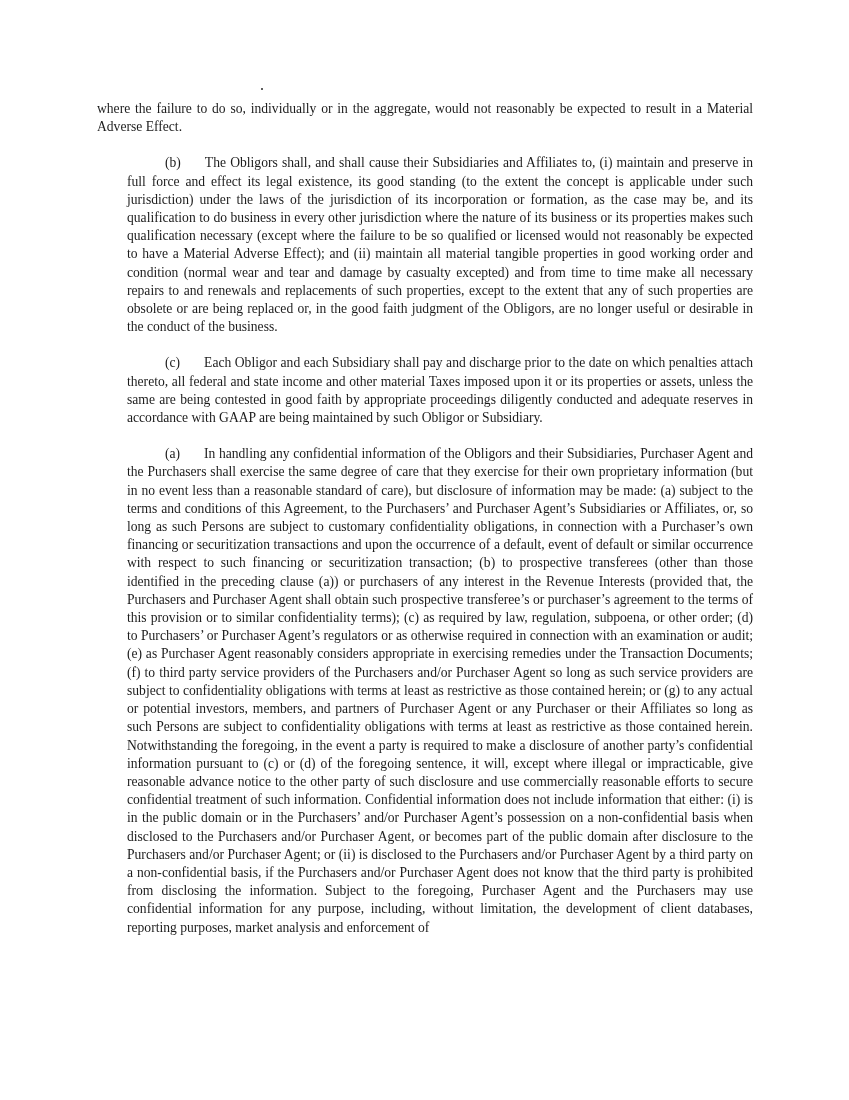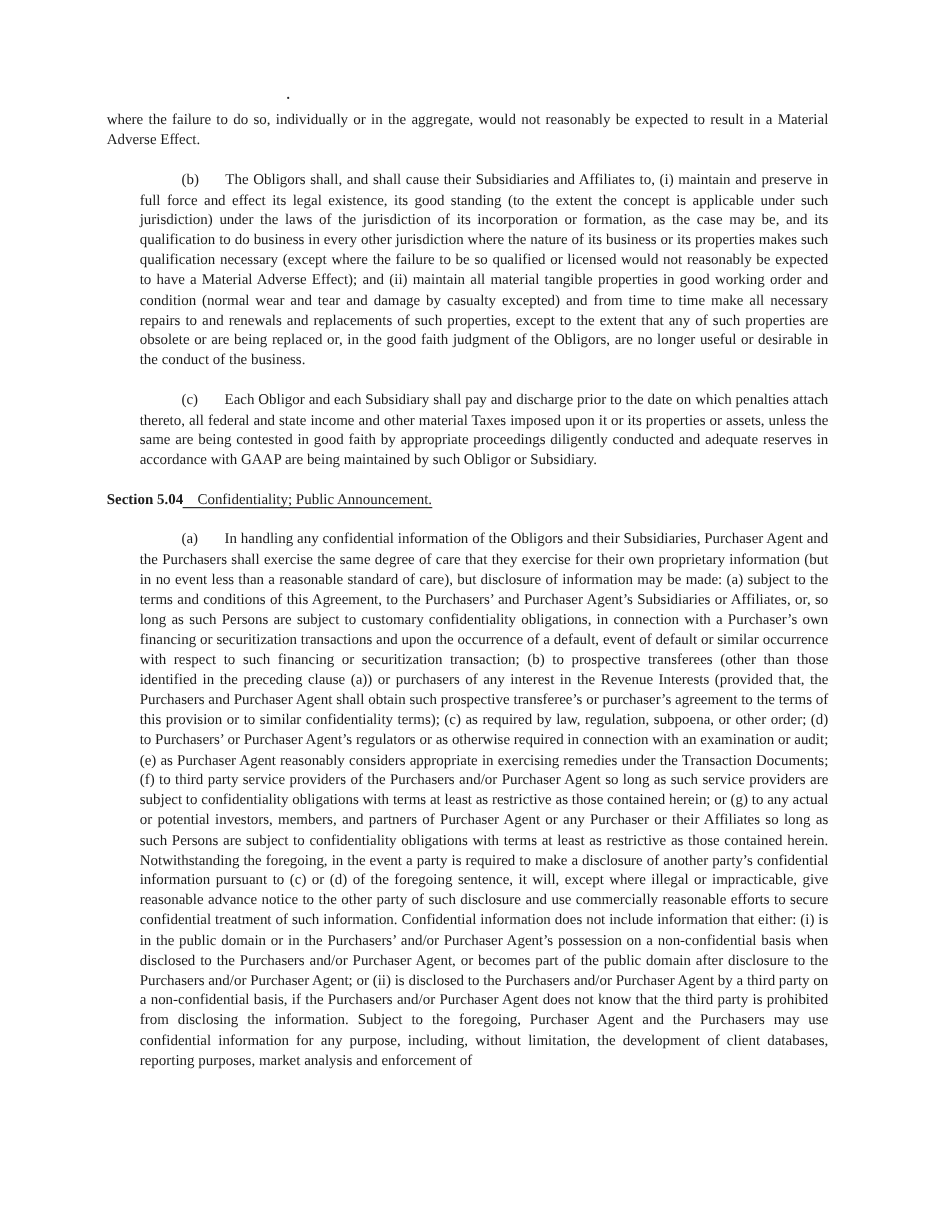--- a/index.html
+++ b/index.html
@@ -72,23 +72,20 @@
     </p>
 
     <p class="para indent">
       <span>(b)</span><span class="tab"></span><span>The Obligors shall, and shall cause their Subsidiaries and Affiliates to, (i) maintain and preserve in full force and effect its legal existence, its good standing (to the extent the concept is applicable under such jurisdiction) under the laws of the jurisdiction of its incorporation or formation, as the case may be, and its qualification to do business in every other jurisdiction where the nature of its business or its properties makes such qualification necessary (except where the failure to be so qualified or licensed would not reasonably be expected to have a Material Adverse Effect); and (ii) maintain all material tangible properties in good working order and condition (normal wear and tear and damage by casualty excepted) and from time to time make all necessary repairs to and renewals and replacements of such properties, except to the extent that any of such properties are obsolete or are being replaced or, in the good faith judgment of the Obligors, are no longer useful or desirable in the conduct of the business.</span>
     </p>
 
     <p class="para indent">
       <span>(c)</span><span class="tab"></span><span>Each Obligor and each Subsidiary shall pay and discharge prior to the date on which penalties attach thereto, all federal and state income and other material Taxes imposed upon it or its properties or assets, unless the same are being contested in good faith by appropriate proceedings diligently conducted and adequate reserves in accordance with GAAP are being maintained by such Obligor or Subsidiary.</span>
     </p>
 
-    <p class="heading">
-      <span class="heading-label">Section 5.04</span><span class="heading-underline"><span class="heading-tab"></span><span>Confidentiality; Public Announcement.</span></span>
-    </p>
 
     <p class="para indent">
       <span>(a)</span><span class="tab"></span><span>In handling any confidential information of the Obligors and their Subsidiaries, Purchaser Agent and the Purchasers shall exercise the same degree of care that they exercise for their own proprietary information (but in no event less than a reasonable standard of care), but disclosure of information may be made: (a) subject to the terms and conditions of this Agreement, to the Purchasers’ and Purchaser Agent’s Subsidiaries or Affiliates, or, so long as such Persons are subject to customary confidentiality obligations, in connection with a Purchaser’s own financing or securitization transactions and upon the occurrence of a default, event of default or similar occurrence with respect to such financing or securitization transaction; (b) to prospective transferees (other than those identified in the preceding clause (a)) or purchasers of any interest in the Revenue Interests (provided that, the Purchasers and Purchaser Agent shall obtain such prospective transferee’s or purchaser’s agreement to the terms of this provision or to similar confidentiality terms); (c) as required by law, regulation, subpoena, or other order; (d) to Purchasers’ or Purchaser Agent’s regulators or as otherwise required in connection with an examination or audit; (e) as Purchaser Agent reasonably considers appropriate in exercising remedies under the Transaction Documents; (f) to third party service providers of the Purchasers and/or Purchaser Agent so long as such service providers are subject to confidentiality obligations with terms at least as restrictive as those contained herein; or (g) to any actual or potential investors, members, and partners of Purchaser Agent or any Purchaser or their Affiliates so long as such Persons are subject to confidentiality obligations with terms at least as restrictive as those contained herein. Notwithstanding the foregoing, in the event a party is required to make a disclosure of another party’s confidential information pursuant to (c) or (d) of the foregoing sentence, it will, except where illegal or impracticable, give reasonable advance notice to the other party of such disclosure and use commercially reasonable efforts to secure confidential treatment of such information.  Confidential information does not include information that either: (i) is in the public domain or in the Purchasers’ and/or Purchaser Agent’s possession on a non-confidential basis when disclosed to the Purchasers and/or Purchaser Agent, or becomes part of the public domain after disclosure to the Purchasers and/or Purchaser Agent; or (ii) is disclosed to the Purchasers and/or Purchaser Agent by a third party on a non-confidential basis, if the Purchasers and/or Purchaser Agent does not know that the third party is prohibited from disclosing the information.  Subject to the foregoing, Purchaser Agent and the Purchasers may use confidential information for any purpose, including, without limitation, the development of client databases, reporting purposes, market analysis and enforcement of</span>
     </p>
 
   </div>
 
   <div class="page-number">58</div>
 
   <div class="doc-stamp">

